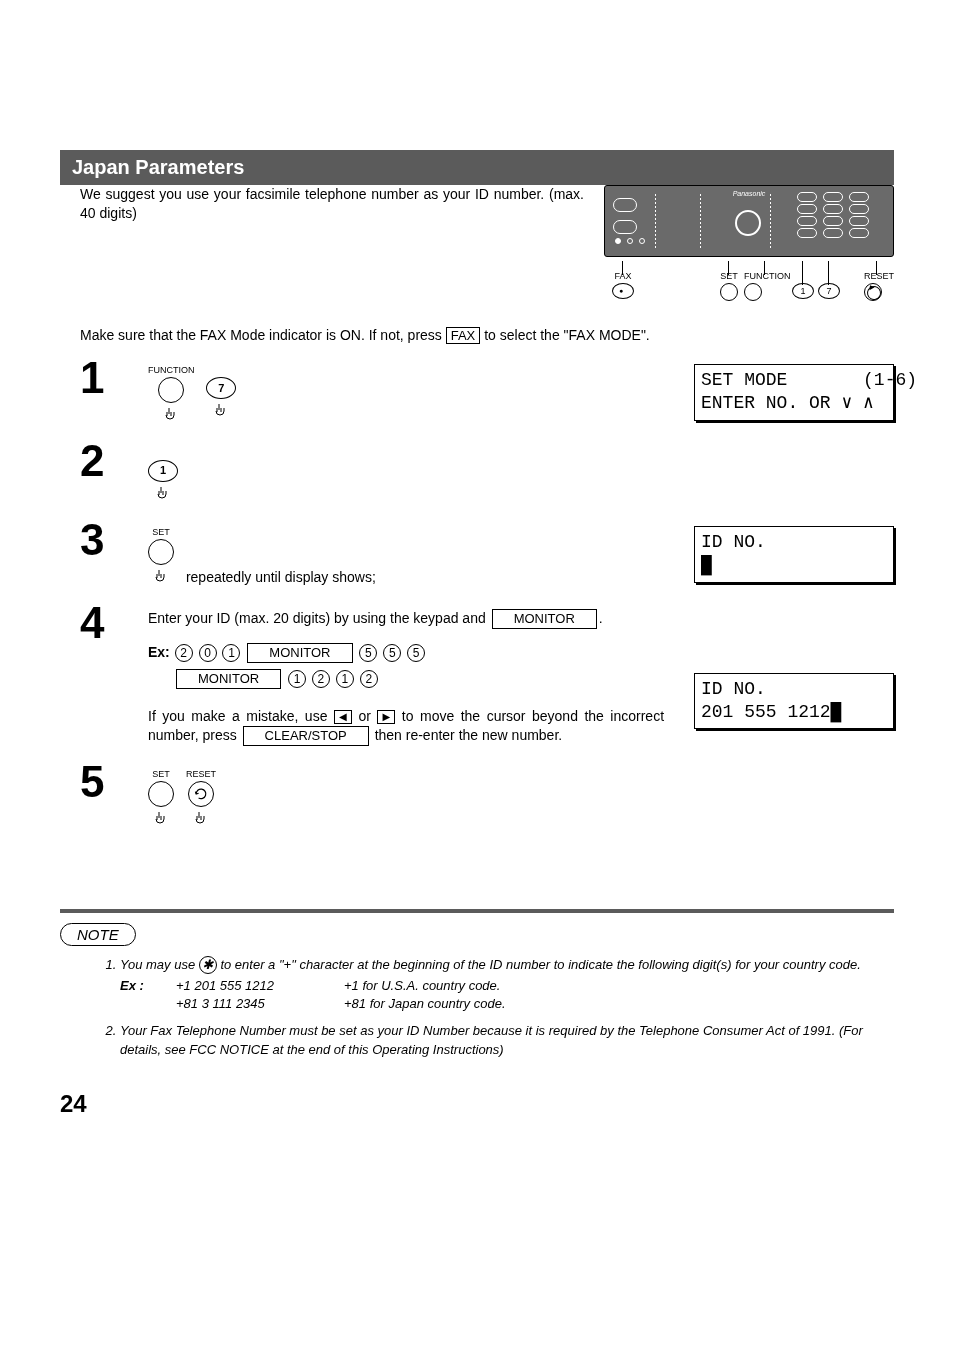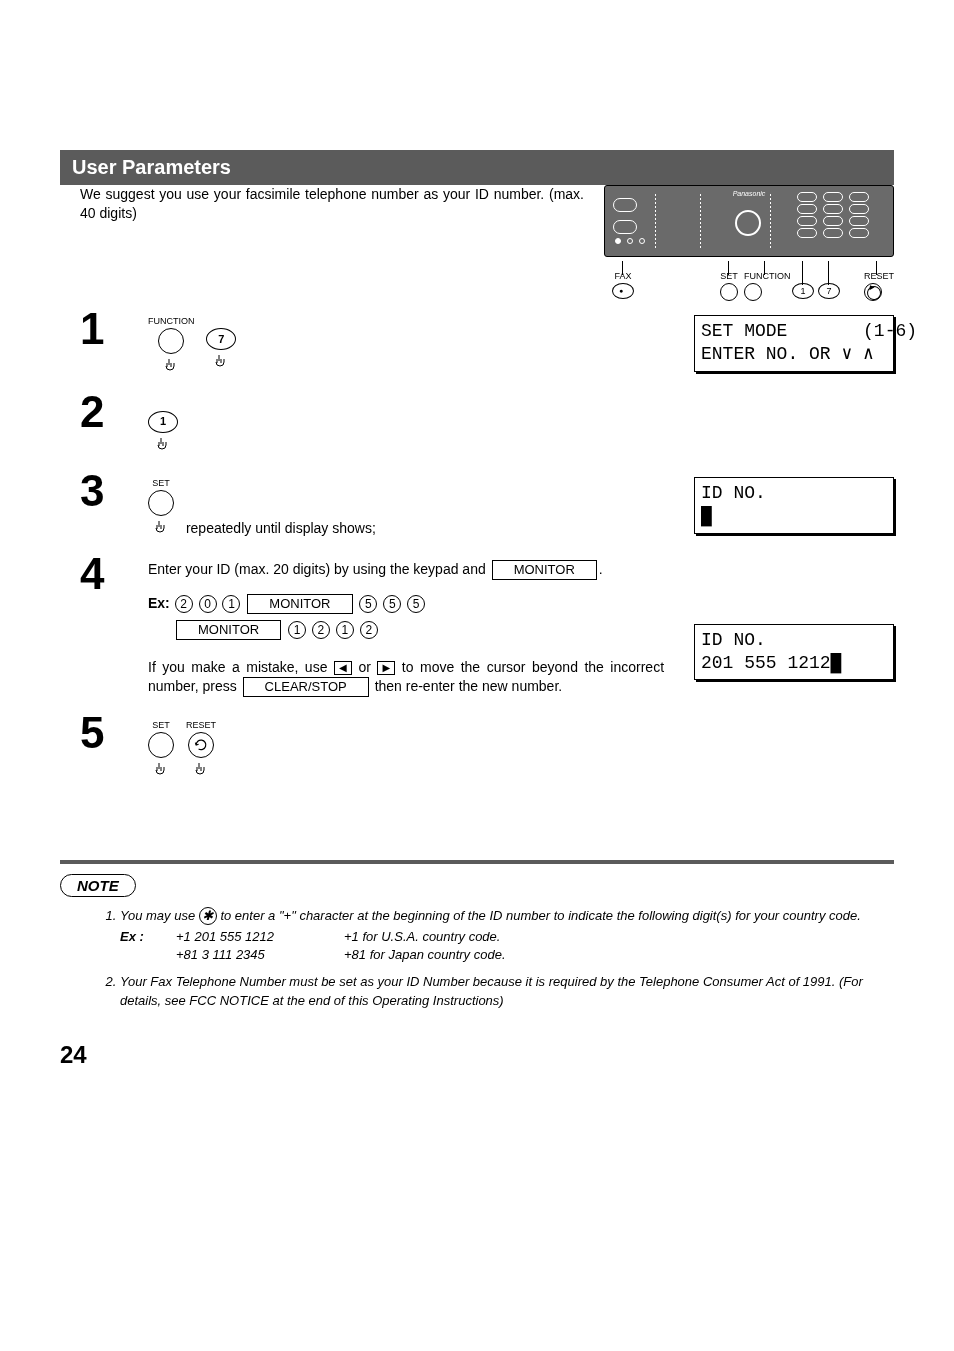--- a/index.html
+++ b/index.html
@@ -47,37 +47,37 @@
   .btn-circle { width:30px; height:22px; border:1px solid #000; border-radius:50%/50%; display:flex; align-items:center; justify-content:center; font-size:11px; font-weight:bold; margin:0 auto; }
   .btn-circle.round { width:26px; height:26px; border-radius:50%; }
   .press-icon { margin-top:3px; }
   .press-icon svg { width:20px; height:14px; }
   .circled-digit { display:inline-flex; width:18px; height:18px; border:1px solid #000; border-radius:50%; align-items:center; justify-content:center; font-size:12px; margin:0 1px; vertical-align:middle; }
   .boxed-key { border:1px solid #000; padding:0 21px; font-size:13px; display:inline-block; vertical-align:middle; margin:0 2px; }
   .arrow-key { border:1px solid #000; width:18px; height:14px; display:inline-flex; align-items:center; justify-content:center; font-size:10px; vertical-align:middle; }
   .star-circle { display:inline-flex; width:18px; height:18px; border:1px solid #000; border-radius:50%; align-items:center; justify-content:center; font-size:13px; vertical-align:middle; }
   .note-section { margin-top:80px; }
   .note-divider { border:none; border-top:4px solid #5b5b5b; margin-bottom:10px; }
-  .note-badge { display:inline-block; border:1px solid #000; border-radius:12px; padding:2px 16px; font-weight:bold; font-style:italic; font-size:15px; margin-bottom:10px; }
+  .note-badge { display:inline-block; border:1px solid #000; border-radius:12px; padding:2px 16px; font-weight:normal; font-style:italic; font-size:15px; margin-bottom:10px; }
   .note-list { margin-left:60px; font-size:13px; font-style:italic; line-height:1.45; }
   .note-list li { margin-bottom:8px; }
   .ex-table { display:inline-block; margin-left:24px; }
   .ex-row { display:flex; gap:28px; }
   .ex-label { font-weight:bold; width:28px; }
   .ex-num { width:140px; }
   .page-num { font-size:24px; font-weight:bold; margin-top:30px; }
   .step4-display-col { width:200px; flex-shrink:0; padding-top:70px; }
 </style>
 </head>
 <body>
 
 <div class="page">
 
   <div class="section-bar">
-    <span class="section-bar-text">User Parameters</span>
+    <span class="section-bar-text">Japan Parameters</span>
   </div>
 
 
   <div class="intro-block">
     <div class="intro-text" style="margin-left:20px;">
       <p>We suggest you use your facsimile telephone number as your ID number. (max. 40 digits)</p>
     </div>
     <div class="panel-illustration">
       <div class="panel-box">
         <span class="panel-brand">Panasonic</span>
@@ -135,20 +135,25 @@
         </div>
         <div class="callout" style="right:0px;">
           <span class="callout-line" style="left:12px;"></span>
           <span>RESET</span><br>
           <span class="callout-circle round reset"></span>
         </div>
       </div>
     </div>
   </div>
 
+  <p class="prestep">
+    <span>Make sure that the FAX Mode indicator is ON.  If not, press </span>
+    <span class="fax-key">FAX</span>
+    <span> to select the "FAX MODE".</span>
+  </p>
 
   <div class="steps">
 
     <div class="step">
       <div class="step-num">1</div>
       <div class="step-body">
         <span class="btn-illustration">
           <div class="btn-label">FUNCTION</div>
           <div class="btn-circle round"></div>
           <div class="press-icon"><svg viewBox="0 0 20 14">

